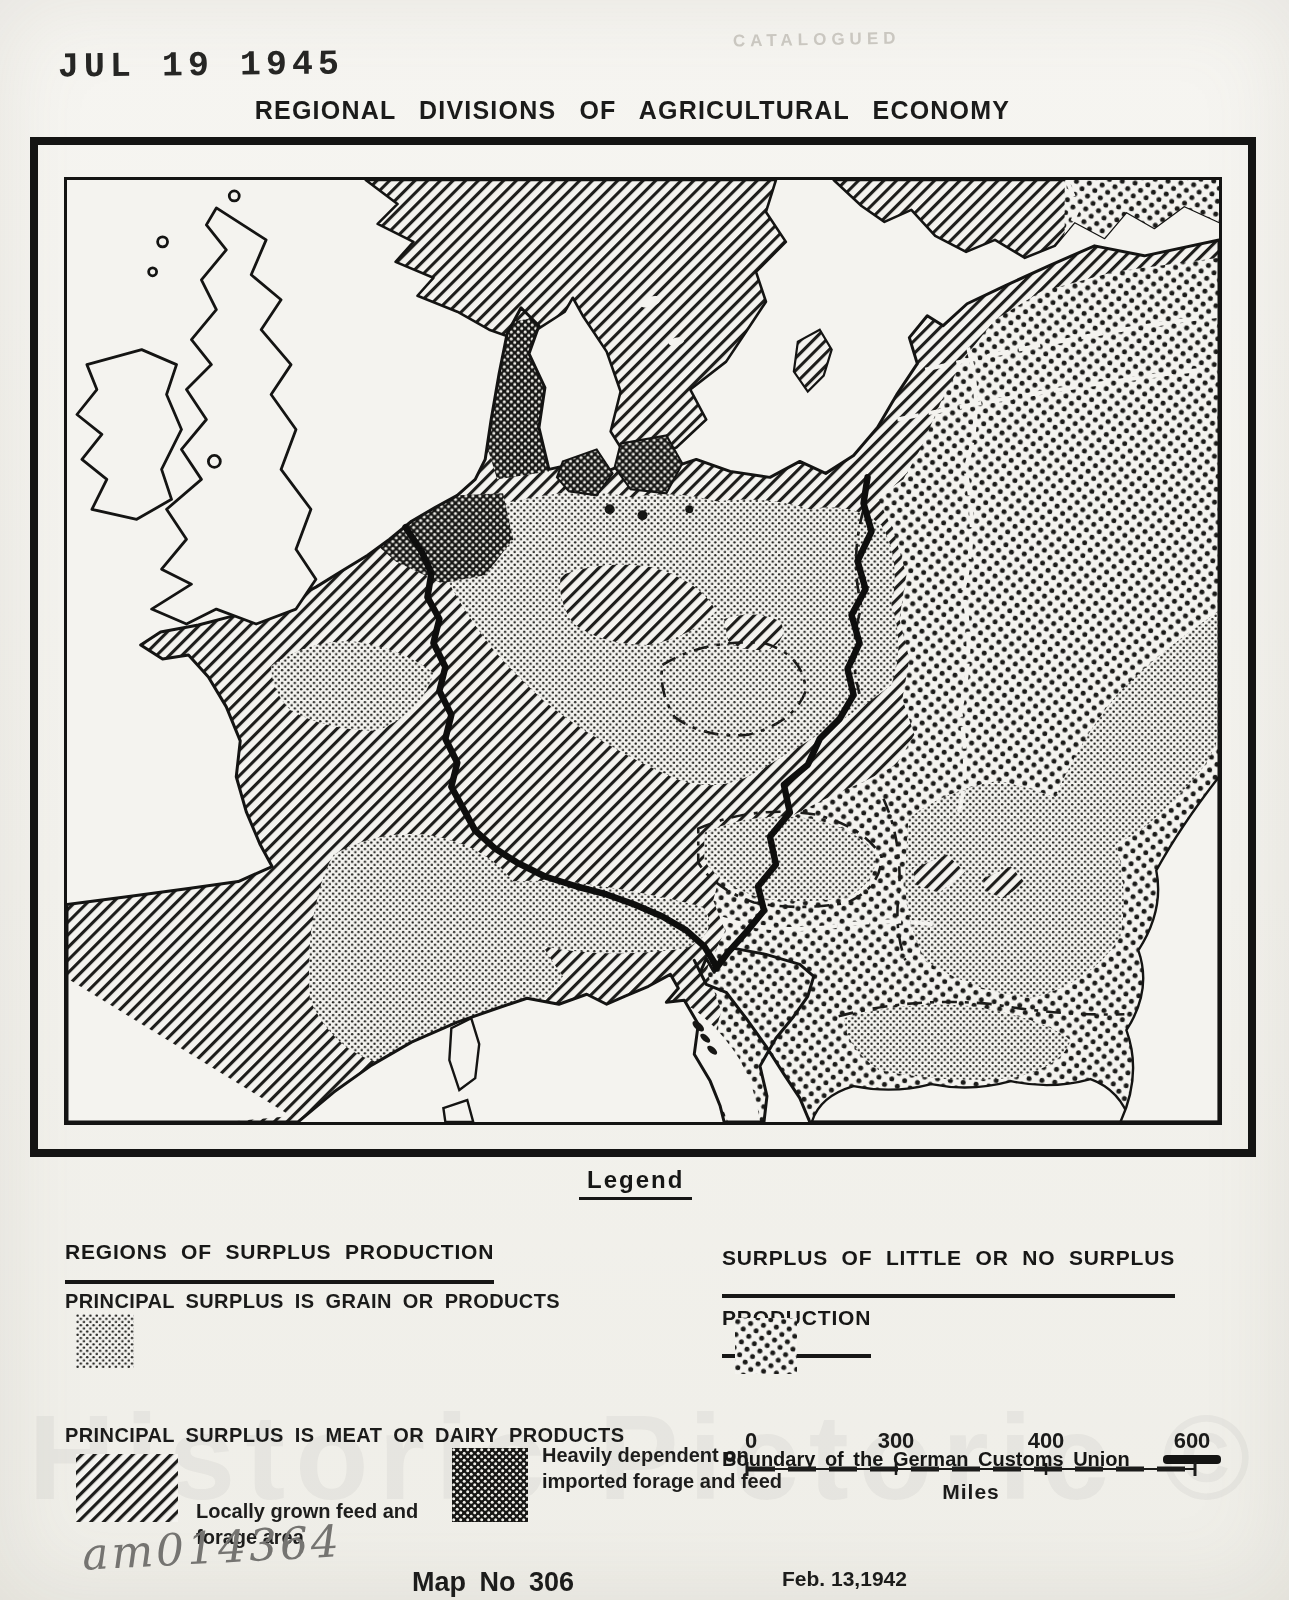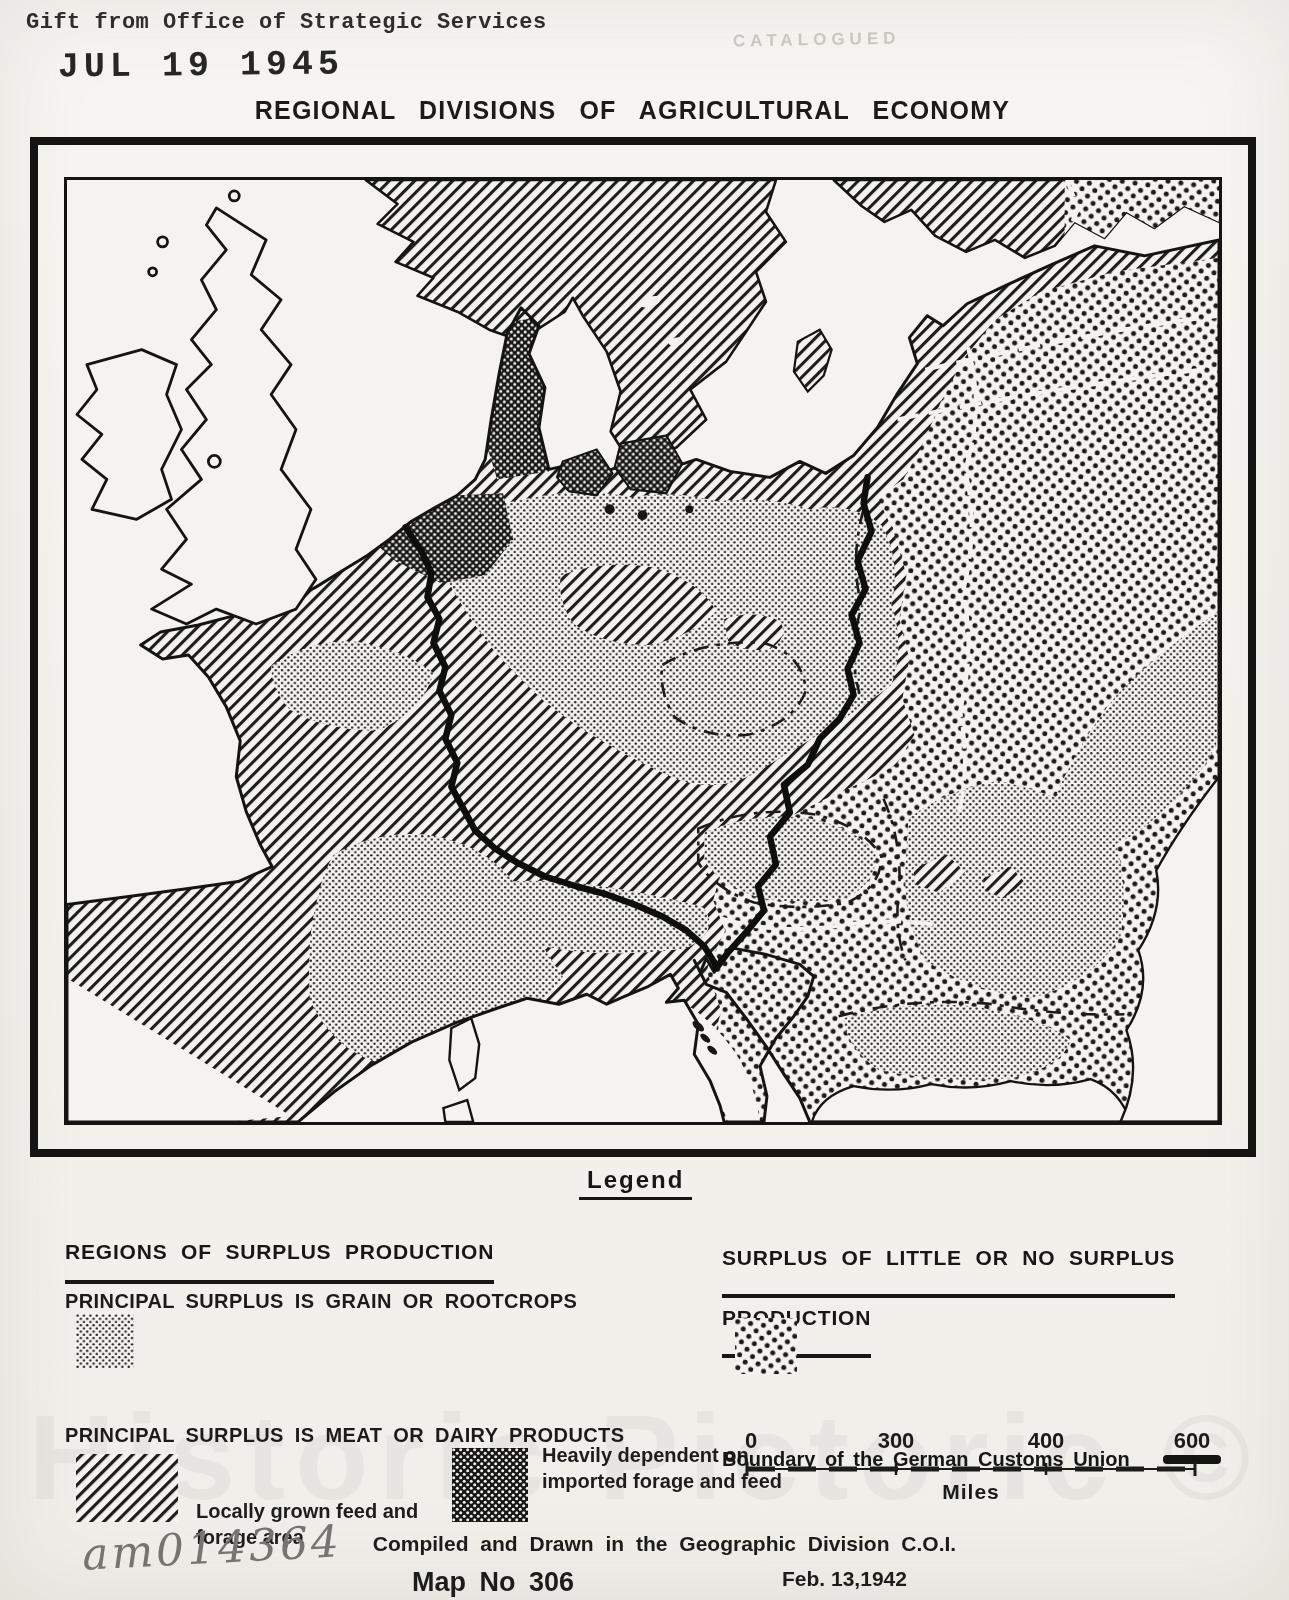--- a/index.html
+++ b/index.html
@@ -47,21 +47,20 @@
     font-style:italic;font-size:44px;color:#757471;letter-spacing:3px;transform:rotate(-3deg);}
   .watermark{position:absolute;left:0;right:0;top:1388px;text-align:center;
     font-size:120px;font-weight:700;color:rgba(60,58,50,.05);letter-spacing:10px;
     pointer-events:none;white-space:nowrap;}
 </style>
 </head>
 <body>
 
 <div class="sheet">
 
-  <div class="typewriter">Gift from Office of Strategic Services</div>
   <div class="datestamp">JUL 19 1945</div>
   <div class="catalogued">CATALOGUED</div>
   <div class="map-title">REGIONAL DIVISIONS OF AGRICULTURAL ECONOMY</div>
   <div class="watermark">Historic Pictoric ©</div>
 
   <div class="frame-outer">
     <div class="frame-inner">
       <svg viewBox="0 0 1157 944" preserveAspectRatio="none">
         <defs>
           <pattern id="pa-h" width="9" height="9" patternUnits="userSpaceOnUse" patternTransform="rotate(-45)">
@@ -196,21 +195,21 @@
       </svg>
     </div>
   </div>
 
   <div class="legend-head">Legend</div>
 
   <div class="sur-head col-head">
     <span class="u">REGIONS OF SURPLUS PRODUCTION</span>
   </div>
 
-  <div class="sub-label" style="left:65px;top:1290px;">PRINCIPAL SURPLUS IS GRAIN OR ROOTCROPS</div>
+  <div class="sub-label" style="left:65px;top:1290px;">PRINCIPAL SURPLUS IS GRAIN OR PRODUCTS</div>
   <svg class="swatch" style="left:76px;top:1314px;" width="58" height="54">
     <defs>
         <pattern id="sw-s" width="6.4" height="6.4" patternUnits="userSpaceOnUse">
       <rect width="6.4" height="6.4" fill="#f4f3ef"></rect>
       <circle cx="1.6" cy="1.6" r="1.25" fill="#22221f"></circle>
           <circle cx="4.8" cy="4.8" r="1.25" fill="#22221f"></circle>
     </pattern>
       </defs>
     <rect width="58" height="54" fill="url(#sw-s)"></rect>
   </svg>
@@ -269,18 +268,17 @@
       <line x1="2" y1="9" x2="450" y2="9" stroke="#1b1b1a" stroke-width="2"></line>
       <line x1="2" y1="9" x2="450" y2="9" stroke="#1b1b1a" stroke-width="5" stroke-dasharray="28 13"></line>
       <line x1="2" y1="2" x2="2" y2="16" stroke="#1b1b1a" stroke-width="3"></line>
       <line x1="151" y1="3" x2="151" y2="15" stroke="#1b1b1a" stroke-width="2.5"></line>
       <line x1="301" y1="3" x2="301" y2="15" stroke="#1b1b1a" stroke-width="2.5"></line>
       <line x1="450" y1="2" x2="450" y2="16" stroke="#1b1b1a" stroke-width="3"></line>
     </svg>
     <div class="unit">Miles</div>
   </div>
 
-  <div class="credit">Compiled and Drawn in the Geographic Division C.O.I.</div>
   <div class="mapno">Map No 306</div>
   <div class="footdate">Feb. 13,1942</div>
   <div class="handwritten">am014364</div>
 
 </div>
 
 </body></html>

